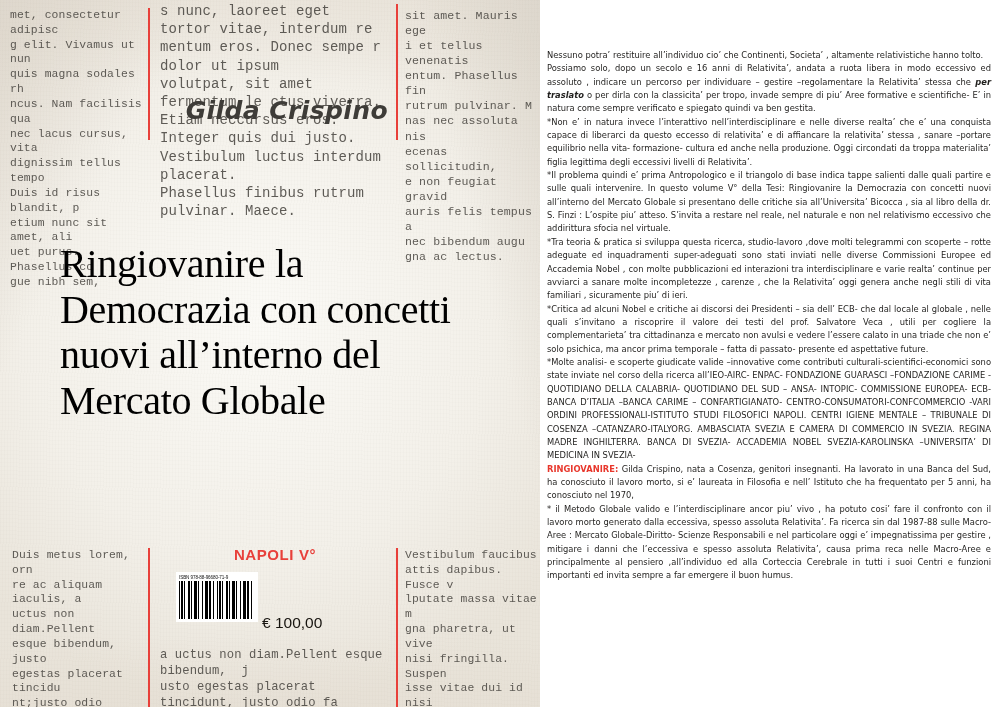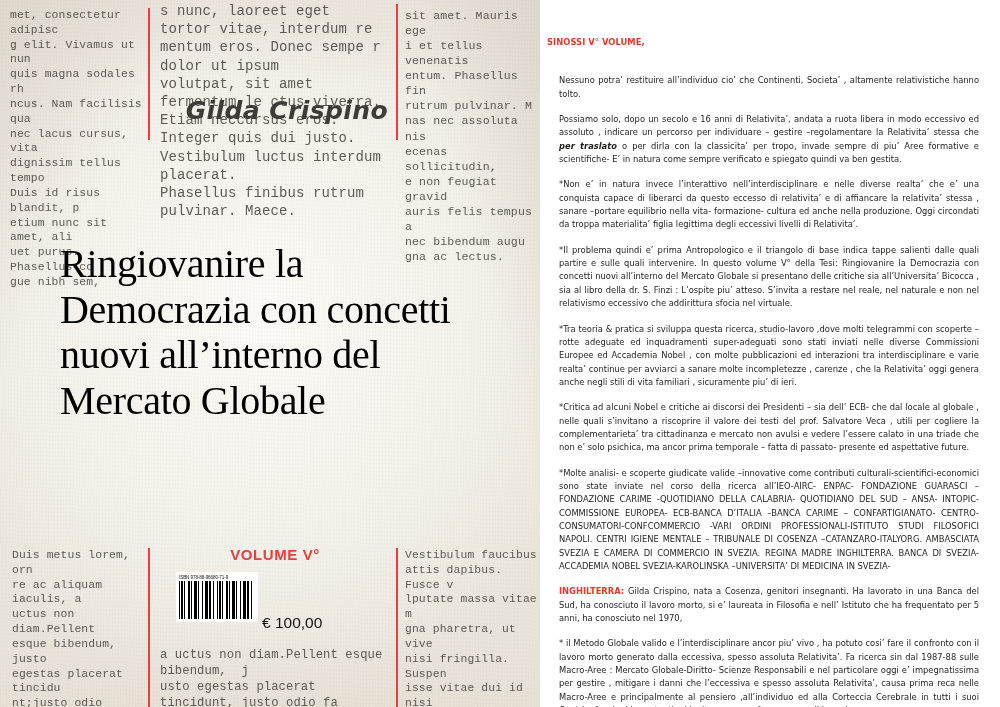--- a/index.html
+++ b/index.html
@@ -178,21 +178,21 @@
   .syn-head {
     color: #e8372c;
     font-weight: bold;
     letter-spacing: .05px;
   }
   .syn-tesi {
     color: #201f1d;
     letter-spacing: .05px;
   }
   .syn-gap { height: 13px; }
-  .syn-p { margin: 12px; text-align: justify; }
+  .syn-p { margin: 0; text-align: justify; }
   .syn-p.ital { }
   .syn-strong { font-weight: bold; font-style: italic; }
   .syn-label {
     color: #e8372c;
     font-weight: bold;
   }
 </style>
 </head>
 <body>
 
@@ -244,21 +244,21 @@
 esque bibendum,  justo
 egestas placerat tincidu
 nt;justo odio facilisis l
 oremti, et suscipit odio
 metus at nisl. Suspendi
 sse potenti. Donec veli
 massa erat. Aenean act
 augue finibus, vulputat
 risus a. porta diam. Se</div>
 
-    <div class="volume">VOLUME V°</div>
+    <div class="volume">NAPOLI V°</div>
 
     <div class="barcode-box">
       <div class="barcode-isbn">ISBN 978-88-96680-71-9</div>
       <div class="barcode-bars"></div>
     </div>
 
     <div class="price">€ 100,00</div>
 
     <div class="news bc">a uctus non diam.Pellent esque bibendum,  j
 usto egestas placerat tincidunt, justo odio fa
@@ -275,39 +275,38 @@
 venenatis lacinia tort
 ac mollis. Integer in
 io non est tempor sce
 risque a quis purus. N
 llam a sodales augue</div>
   </div>
 
   <div class="synopsis">
     <div class="syn-inner">
 
-      <div class="syn-head">SINOSSI V° VOLUME,</div>
 
 
       <div class="syn-gap"></div>
 
       <p class="syn-p">Nessuno potra’ restituire all’individuo cio’ che  Continenti,  Societa’ ,  altamente relativistiche hanno tolto.</p>
 
       <p class="syn-p"><span>Possiamo solo, dopo un secolo e 16 anni di Relativita’,  andata a ruota libera in modo eccessivo ed assoluto , indicare un percorso per individuare – gestire –regolamentare la Relativita’ stessa che </span><span class="syn-strong">per traslato</span><span> o per dirla con la classicita’ per tropo, invade sempre di piu’ Aree formative e scientifiche- E’ in natura come sempre verificato e spiegato quindi va ben gestita.</span></p>
 
       <p class="syn-p">*Non e’ in natura invece l’interattivo nell’interdisciplinare e nelle diverse realta’ che e’ una conquista capace di liberarci da questo eccesso di relativita’  e di affiancare la relativita’ stessa , sanare –portare equilibrio nella vita- formazione- cultura ed anche nella produzione. Oggi circondati da troppa materialita’ figlia legittima degli eccessivi livelli di Relativita’.</p>
 
       <p class="syn-p">*Il problema quindi e’ prima Antropologico e il triangolo di base indica tappe salienti  dalle quali partire e sulle quali intervenire. In questo volume V°  della  Tesi: Ringiovanire la Democrazia con concetti nuovi all’interno del Mercato Globale si presentano delle critiche sia all’Universita’ Bicocca  , sia al libro della dr. S. Finzi : L’ospite piu’ atteso. S’invita a restare nel reale, nel naturale  e non nel relativismo eccessivo che addirittura sfocia nel virtuale.</p>
 
       <p class="syn-p">*Tra teoria &amp; pratica  si sviluppa questa ricerca, studio-lavoro ,dove molti telegrammi con scoperte – rotte adeguate ed inquadramenti super-adeguati sono stati inviati nelle diverse Commissioni Europee ed Accademia Nobel , con molte pubblicazioni  ed interazioni  tra interdisciplinare e varie realta’ continue per avviarci a sanare molte incompletezze , carenze , che la Relativita’ oggi  genera anche negli stili di vita familiari , sicuramente piu’ di ieri.</p>
 
       <p class="syn-p">*Critica ad alcuni Nobel  e  critiche ai discorsi dei Presidenti – sia dell’ ECB- che dal locale al globale , nelle quali  s’invitano a riscoprire il valore dei testi del prof. Salvatore Veca , utili per cogliere la complementarieta’ tra cittadinanza e mercato non avulsi e vedere l’essere calato in una triade  che non e’  solo psichica, ma ancor prima temporale – fatta di passato- presente ed aspettative future.</p>
 
       <p class="syn-p ital">*Molte analisi-  e scoperte giudicate valide –innovative come contributi culturali-scientifici-economici sono state inviate nel corso della ricerca all’IEO-AIRC-  ENPAC- FONDAZIONE GUARASCI –FONDAZIONE CARIME -QUOTIDIANO DELLA CALABRIA- QUOTIDIANO DEL SUD – ANSA-  INTOPIC-  COMMISSIONE  EUROPEA-  ECB-BANCA  D’ITALIA  –BANCA  CARIME  – CONFARTIGIANATO-          CENTRO-CONSUMATORI-CONFCOMMERCIO          -VARI        ORDINI PROFESSIONALI-ISTITUTO STUDI FILOSOFICI NAPOLI.  CENTRI IGIENE MENTALE – TRIBUNALE DI COSENZA –CATANZARO-ITALYORG. AMBASCIATA SVEZIA E CAMERA DI COMMERCIO IN SVEZIA. REGINA MADRE INGHILTERRA. BANCA DI SVEZIA- ACCADEMIA NOBEL SVEZIA-KAROLINSKA –UNIVERSITA’ DI MEDICINA IN SVEZIA-</p>
 
-      <p class="syn-p"><span class="syn-label">INGHILTERRA:</span><span> Gilda Crispino, nata a Cosenza, genitori insegnanti. Ha lavorato in una Banca del Sud, ha conosciuto il lavoro morto, si e’ laureata in Filosofia e nell’ Istituto che ha frequentato per 5 anni, ha conosciuto nel 1970,</span></p>
+      <p class="syn-p"><span class="syn-label">RINGIOVANIRE:</span><span> Gilda Crispino, nata a Cosenza, genitori insegnanti. Ha lavorato in una Banca del Sud, ha conosciuto il lavoro morto, si e’ laureata in Filosofia e nell’ Istituto che ha frequentato per 5 anni, ha conosciuto nel 1970,</span></p>
 
       <p class="syn-p">* il Metodo  Globale valido e l’interdisciplinare ancor piu’ vivo ,  ha potuto cosi’  fare il confronto con il lavoro morto generato dalla eccessiva, spesso assoluta  Relativita’. Fa ricerca sin dal 1987-88 sulle Macro-Aree : Mercato Globale-Diritto- Scienze Responsabili e nel particolare oggi  e’ impegnatissima per gestire , mitigare i danni che l’eccessiva e spesso assoluta  Relativita’, causa prima reca   nelle Macro-Aree e principalmente al pensiero ,all’individuo ed alla Corteccia Cerebrale in tutti i suoi Centri e funzioni importanti ed  invita sempre a far emergere il buon humus.</p>
 
     </div>
   </div>
 
 </div>
 
 </body></html>

